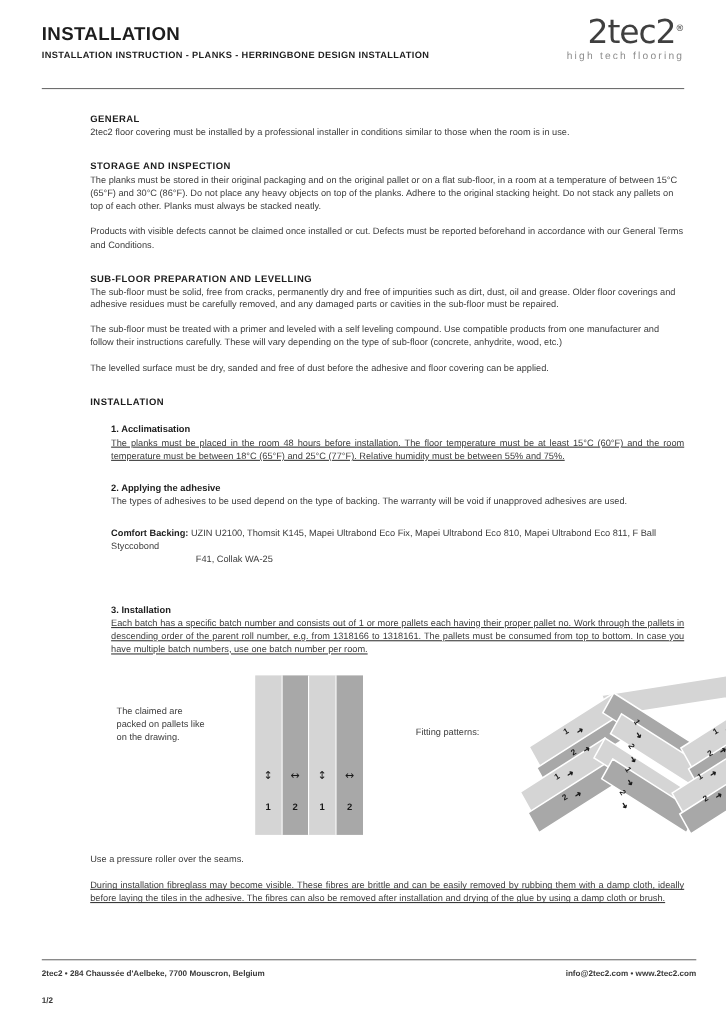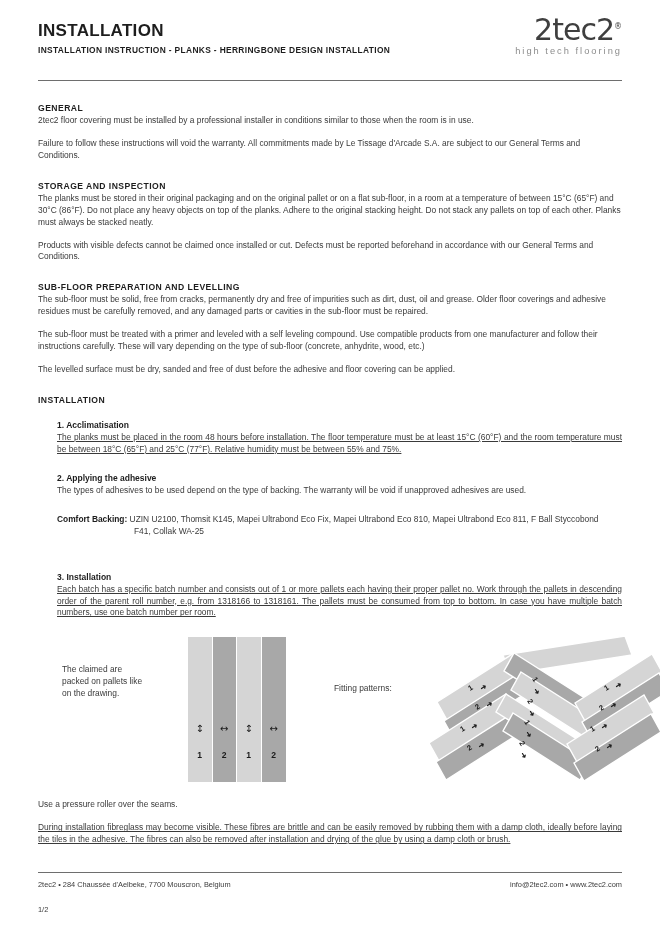--- a/index.html
+++ b/index.html
@@ -75,21 +75,21 @@
     margin-top: 1px;
   }
   .rule {
     border: 0;
     border-top: 1.2px solid #6e6e6e;
     margin: 6px 0 0 0;
     height: 0;
   }
 
   
-  .content { padding-top: 22px; }
+  .content { padding-top: 22px; margin-left: 44px; }
   h2.sec {
     font-size: 8.6px;
     font-weight: bold;
     letter-spacing: 0.45px;
     color: #1d1d1d;
     margin: 0 0 2px 0;
     text-transform: uppercase;
   }
   p.body {
     font-size: 8.4px;
@@ -191,22 +191,23 @@
 
   
   .closing { margin-top: 6px; margin-left: 0; }
   .closing p.body { margin-left: 0; }
   .closing .p2 { margin-top: 11px; }
 
   
   .footer {
     position: absolute;
     left: 38px;
-    right: 38px;
+    right: 27px;
     bottom: 22px;
+    font-weight: bold;
   }
   .footer .frule {
     border: 0;
     border-top: 1.1px solid #6e6e6e;
     margin: 0 0 7px 0;
   }
   .footer-row {
     display: flex;
     justify-content: space-between;
     font-size: 7.4px;
@@ -231,21 +232,20 @@
       <div class="logo-tag">high tech flooring</div>
     </div>
   </div>
   <hr class="rule">
 
   <div class="content">
 
     <div class="sec-block">
       <h2 class="sec">GENERAL</h2>
       <p class="body">2tec2 floor covering must be installed by a professional installer in conditions similar to those when the room is in use.</p>
-      <p class="body">Failure to follow these instructions will void the warranty. All commitments made by Le Tissage d'Arcade S.A. are subject to our General Terms and Conditions.</p>
     </div>
 
     <div class="sec-block">
       <h2 class="sec">STORAGE AND INSPECTION</h2>
       <p class="body">The planks must be stored in their original packaging and on the original pallet or on a flat sub-floor, in a room at a temperature of between 15°C (65°F) and 30°C (86°F). Do not place any heavy objects on top of the planks. Adhere to the original stacking height. Do not stack any pallets on top of each other. Planks must always be stacked neatly.</p>
       <p class="body">Products with visible defects cannot be claimed once installed or cut. Defects must be reported beforehand in accordance with our General Terms and Conditions.</p>
     </div>
 
     <div class="sec-block">
       <h2 class="sec">SUB-FLOOR PREPARATION AND LEVELLING</h2>

